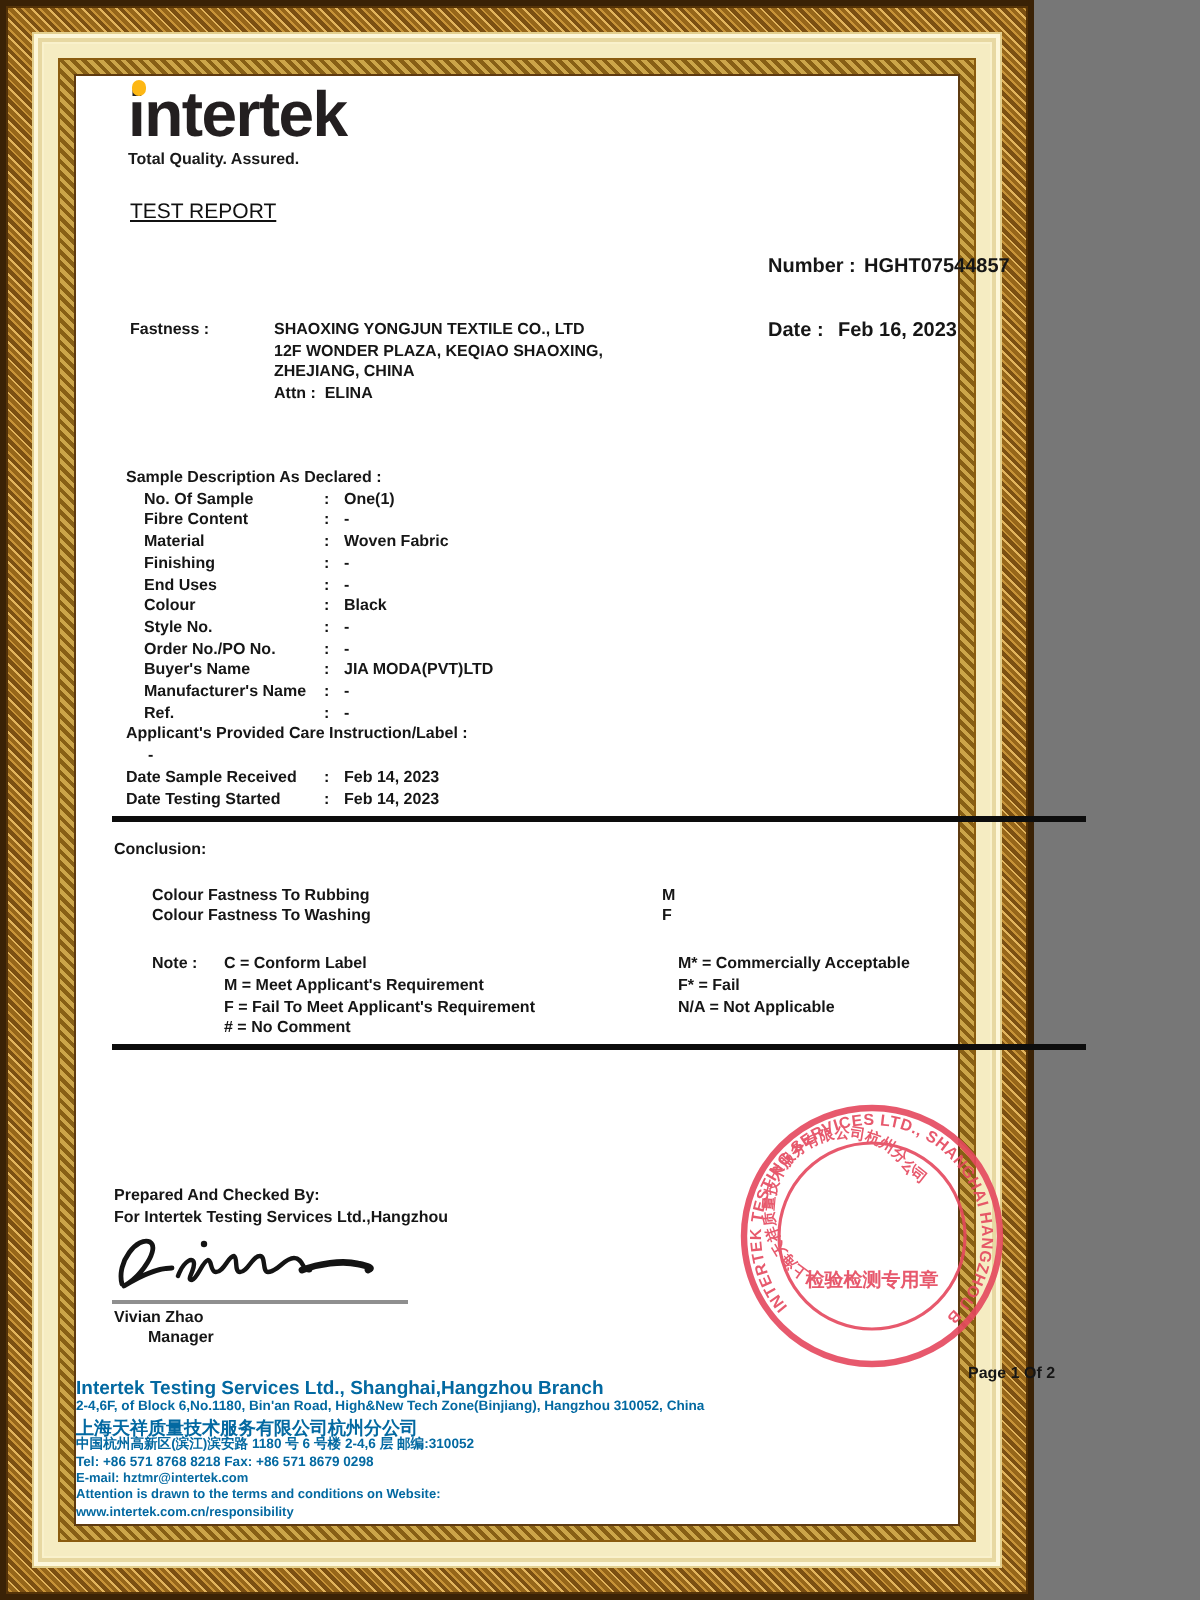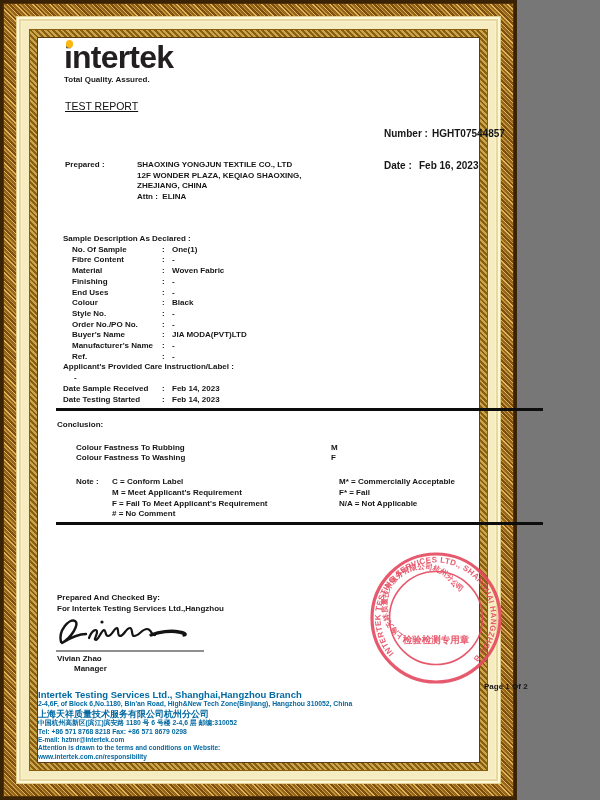--- a/index.html
+++ b/index.html
@@ -79,21 +79,21 @@
         </div>
         <div class="abs tagline">Total Quality. Assured.</div>
 
         <div class="abs report-title">TEST REPORT</div>
 
         <div class="abs t9" style="left:346px; top:90px;">Number :</div>
         <div class="abs t9" style="left:394px; top:90px;">HGHT07544857</div>
         <div class="abs t9" style="left:346px; top:122px;">Date :</div>
         <div class="abs t9" style="left:381px; top:122px;text-align:center;">Feb 16, 2023</div>
 
-        <div class="abs t" style="left:27px; top:122px;">Prepared :</div>
+        <div class="abs t" style="left:27px; top:122px;">Fastness :</div>
         <div class="abs t" style="left:99px; top:122px;">
           <div>SHAOXING YONGJUN TEXTILE CO., LTD</div>
           <div>12F WONDER PLAZA, KEQIAO SHAOXING,</div>
           <div>ZHEJIANG, CHINA</div>
           <div>
             <span>Attn :</span>&nbsp;&nbsp;<span>ELINA</span>
           </div>
         </div>
 
         <div class="abs t" style="left:25px; top:196px;">

